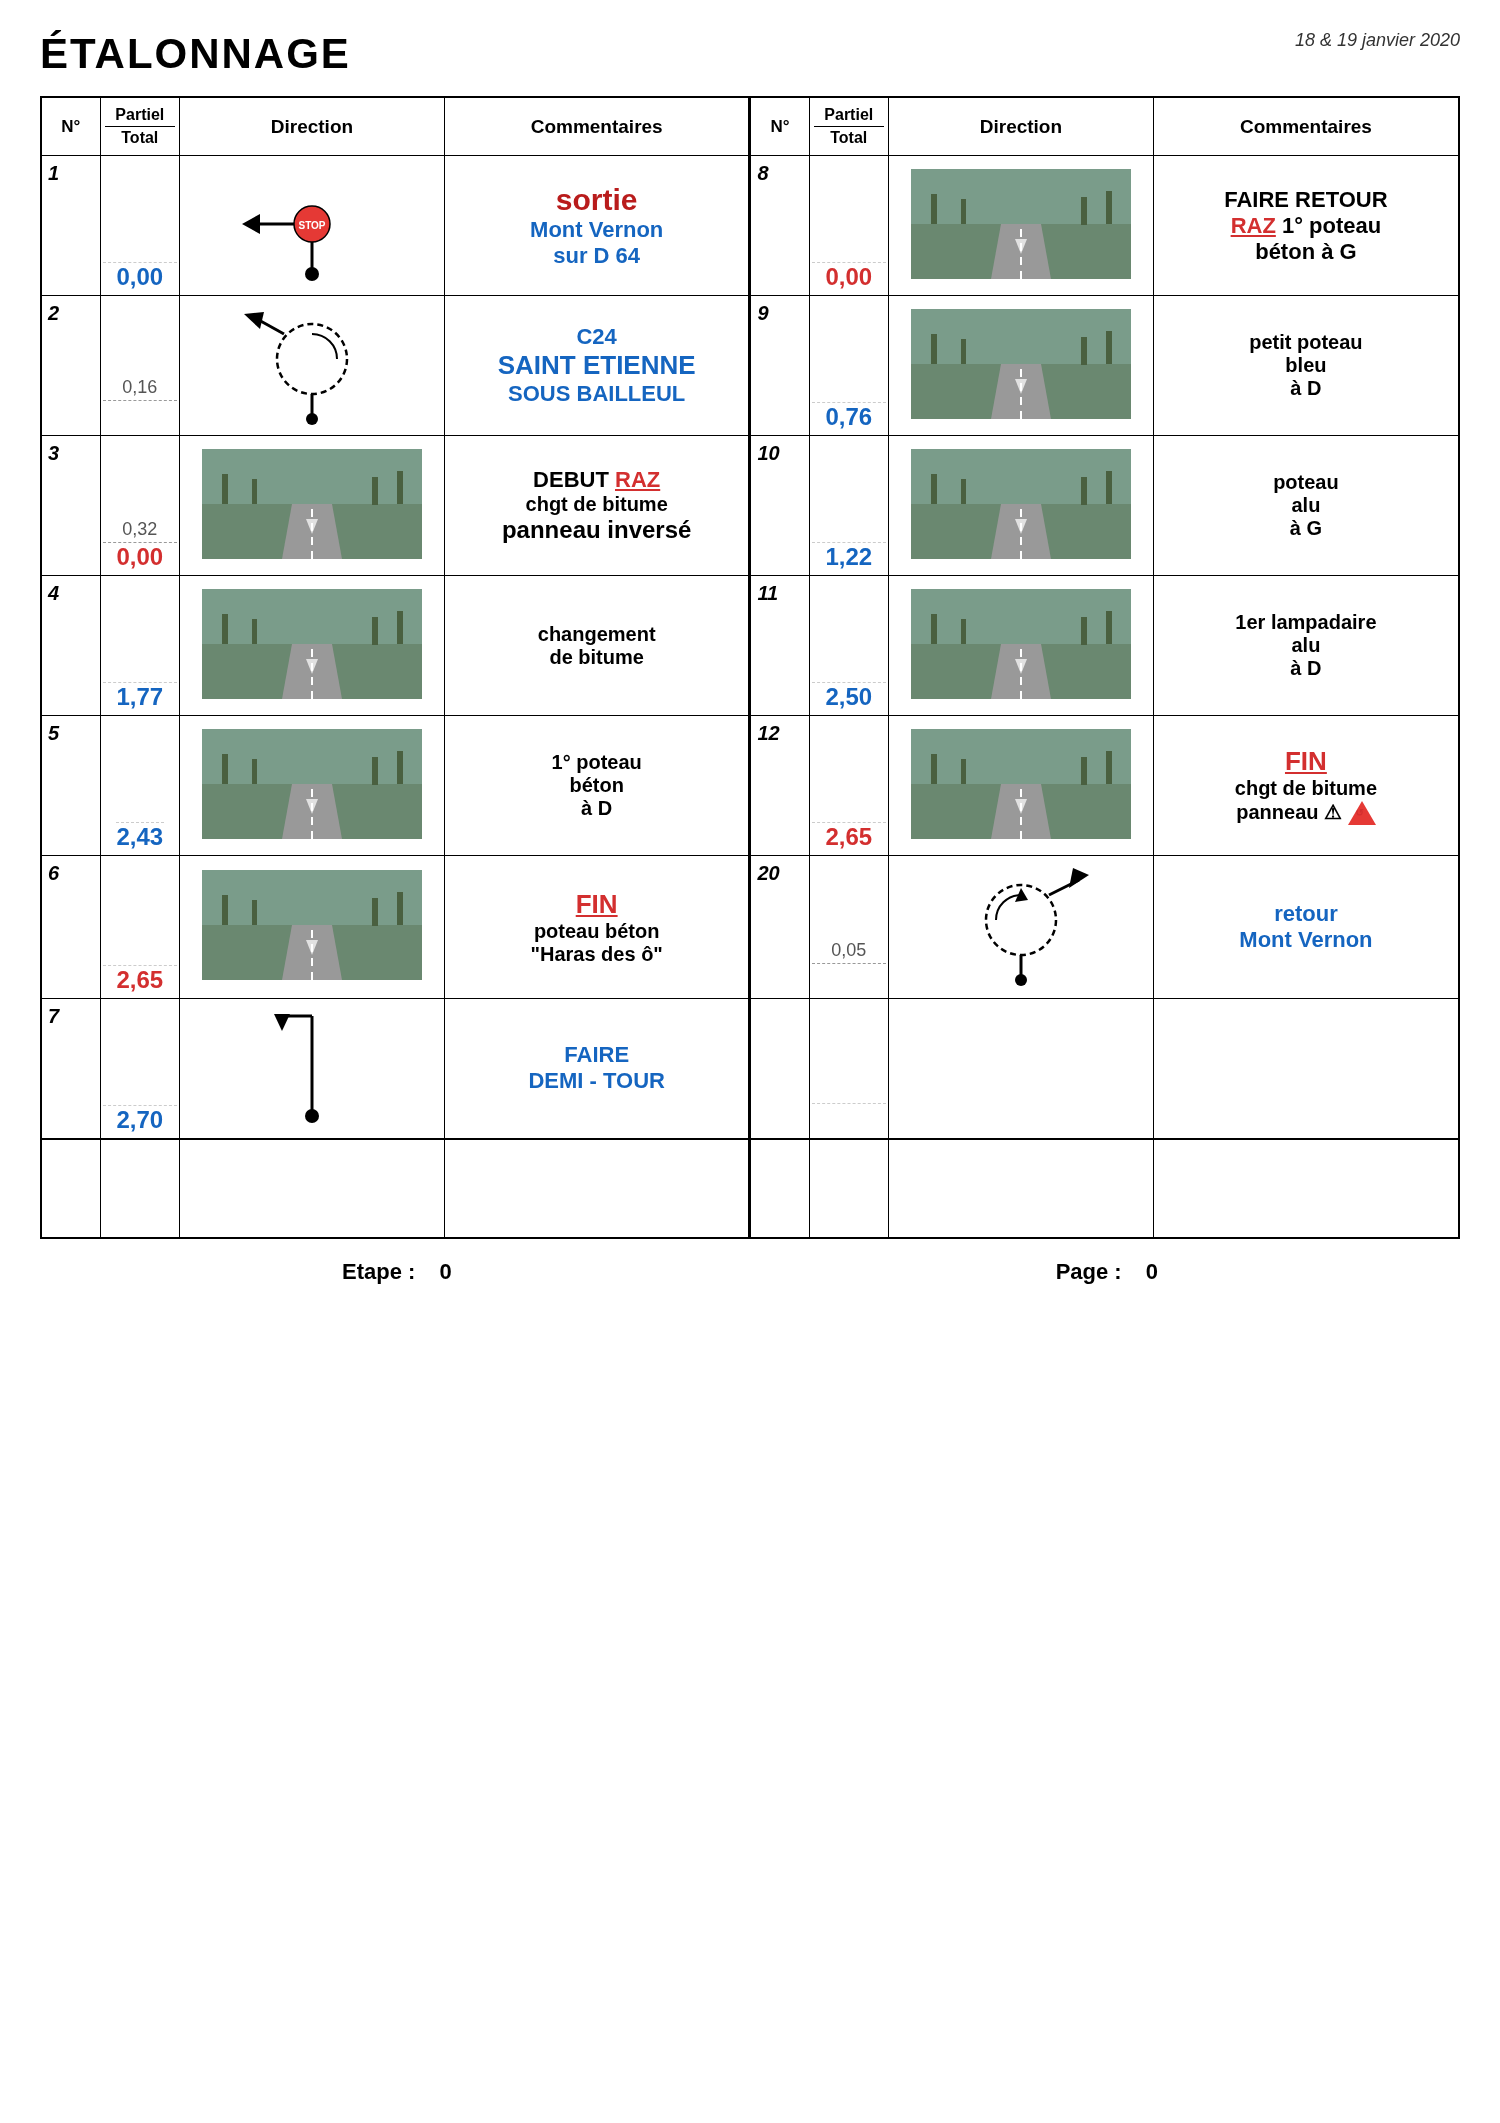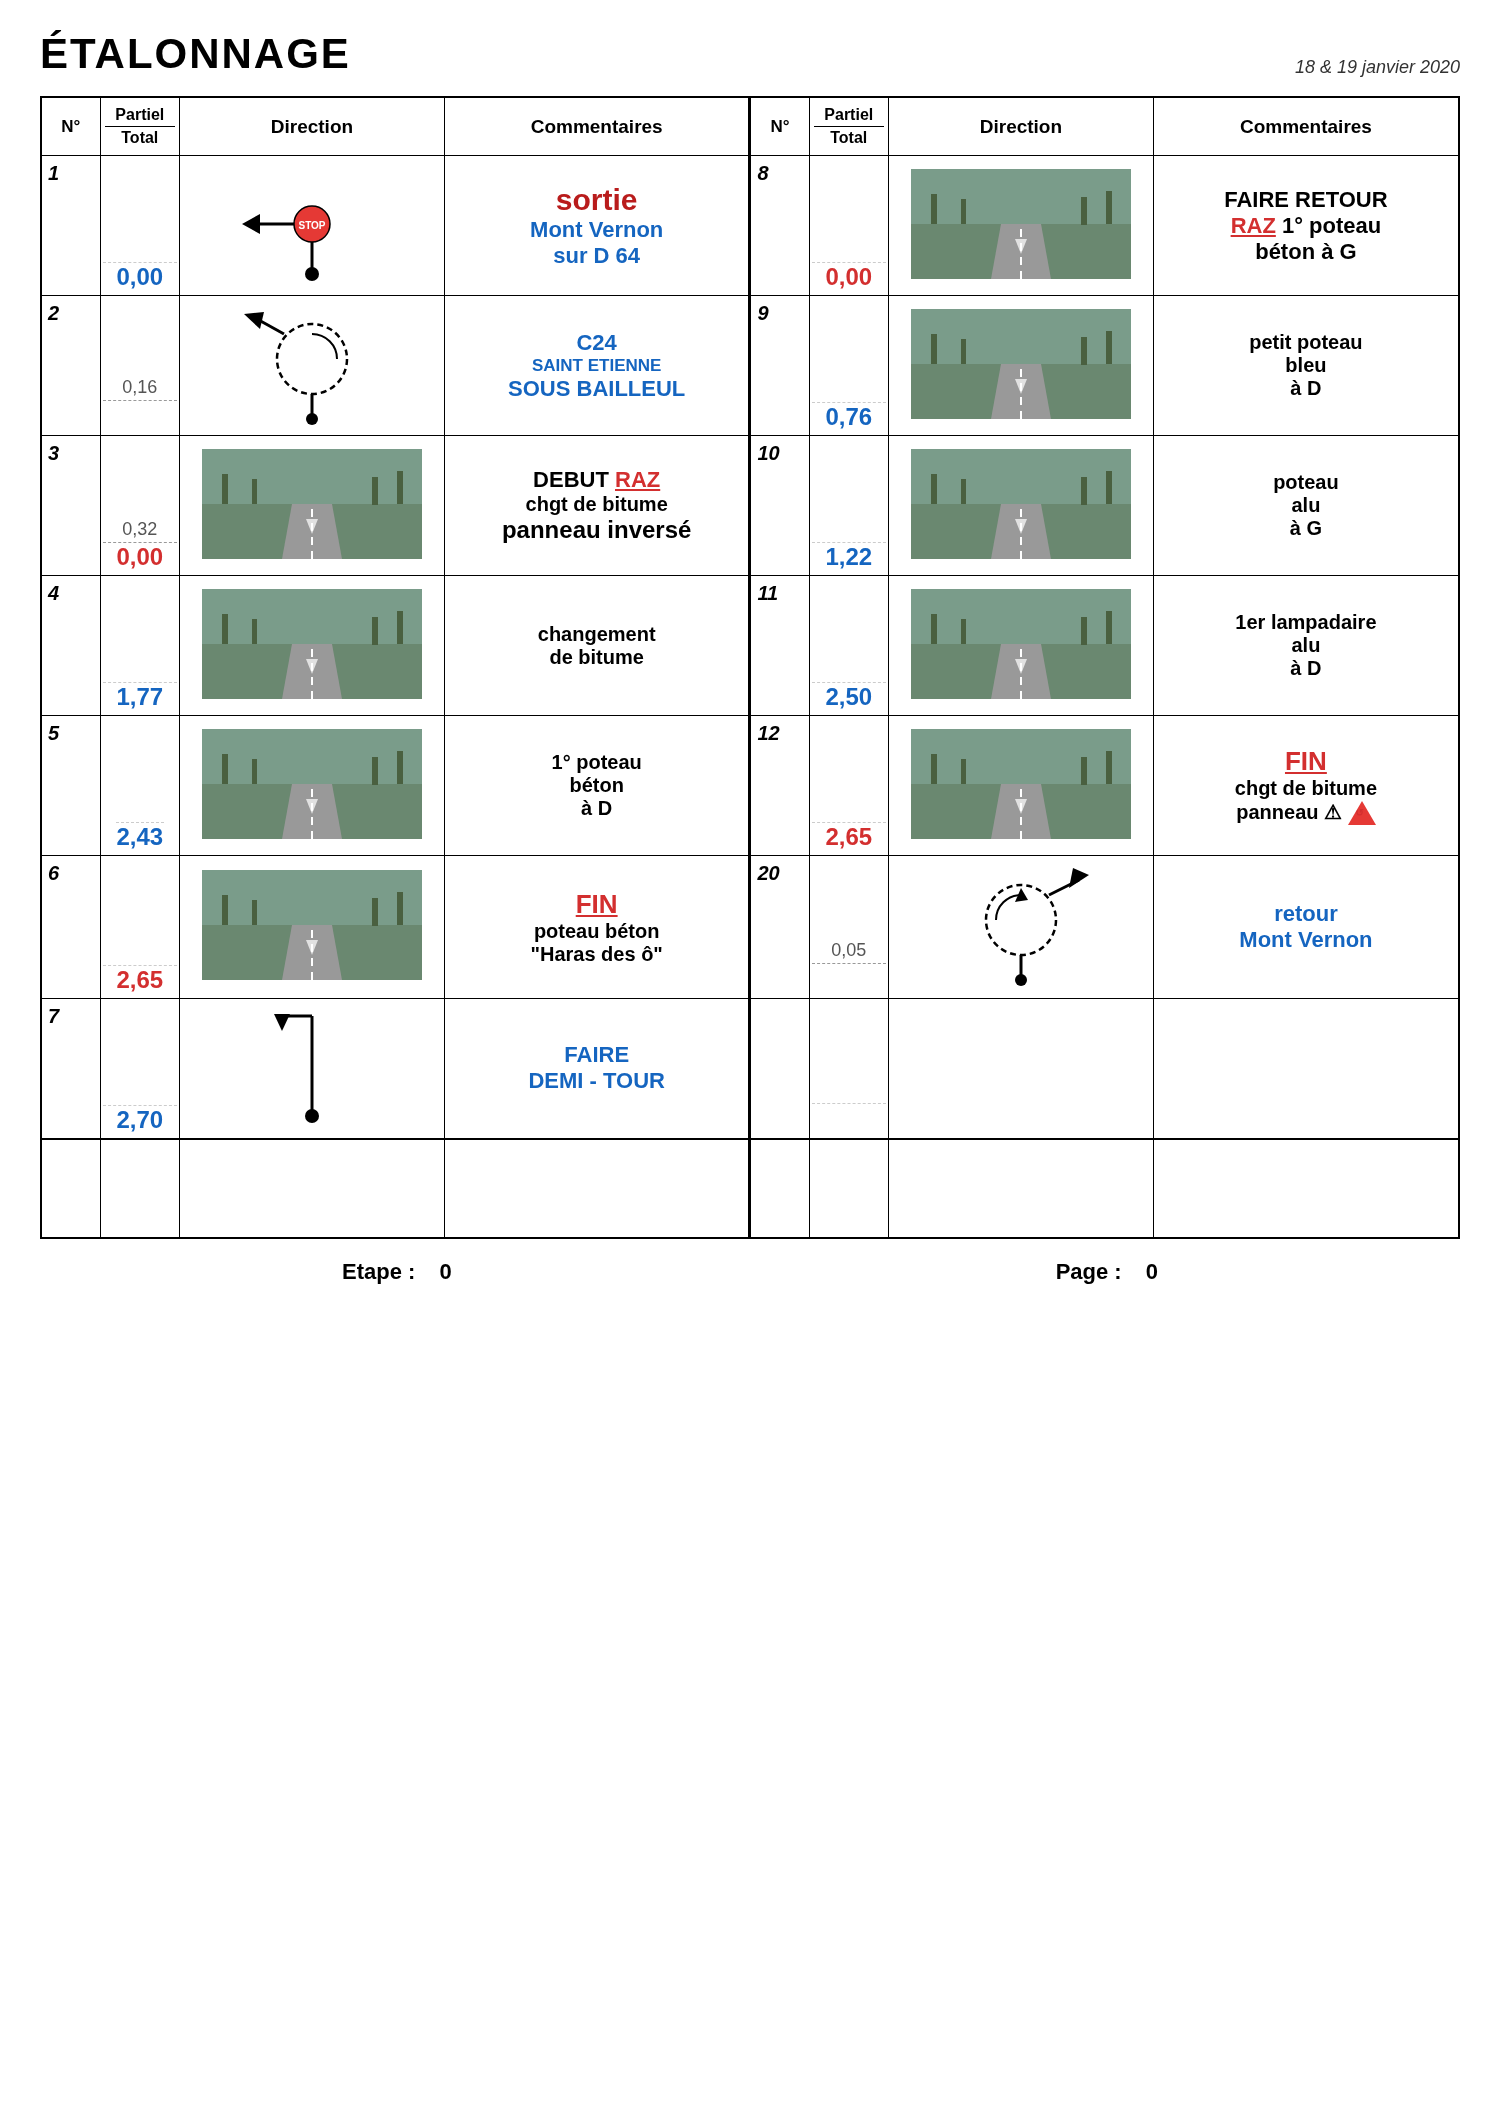--- a/index.html
+++ b/index.html
@@ -6,21 +6,21 @@
     body {
       font-family: Arial, sans-serif;
       background: #fff;
       width: 1500px;
       min-height: 2123px;
       padding: 30px 40px;
     }
     .page-header {
       display: flex;
       justify-content: space-between;
-      align-items: flex-end;
+      align-items: flex-start;
       margin-bottom: 18px;
     }
     .main-title {
       font-size: 42px;
       font-weight: bold;
       letter-spacing: 2px;
     }
     .subtitle-block {
       text-align: right;
     }
@@ -225,21 +225,21 @@
       <line x1="90" y1="90" x2="90" y2="115" stroke="#000" stroke-width="3"></line>
       <circle cx="90" cy="115" r="6" fill="#000"></circle>
 
       <line x1="62" y1="30" x2="35" y2="15" stroke="#000" stroke-width="3"></line>
       <polygon points="22,10 42,8 38,25" fill="#000"></polygon>
 
       <path d="M115,55 A25,25 0 0,0 90,30" fill="none" stroke="#000" stroke-width="2" marker-end="url(#arrow)"></path>
     </svg></td>
         <td class="cell-commentaires" style="vertical-align: middle; text-align: center; padding: 6px 10px;">
           <div style="font-size:22px;font-weight:bold;color:#1565c0;">C24</div>
-          <div style="font-size:17px;font-weight:bold;color:#1565c0;">SAINT ETIENNE</div>
+          <div style="font-size:26px;font-weight:bold;color:#1565c0;">SAINT ETIENNE</div>
           <div style="font-size:22px;font-weight:bold;color:#1565c0;">SOUS BAILLEUL</div>
         </td>
         <td class="cell-num sep-border" style="font-size: 20px; font-style: italic; font-weight: bold; padding: 6px 4px 2px 6px; vertical-align: top; border-left: 3px solid rgb(0, 0, 0);">9</td>
         <td class="cell-partiel" style="text-align: center; padding: 4px 2px; vertical-align: bottom;">
           <div style="font-size:18px;color:#555;border-bottom:1px dashed #ccc;padding-bottom:2px;min-height:24px;"></div>
           <div style="font-size:24px;color:#1565c0;font-weight:bold;">0,76</div>
         </td>
         <td class="cell-direction" style="text-align: center; vertical-align: middle; padding: 4px;"><svg class="dir-svg" width="220" height="110" viewBox="0 0 220 110">
 
       <rect x="0" y="0" width="220" height="55" fill="#7a9c8a"></rect>

